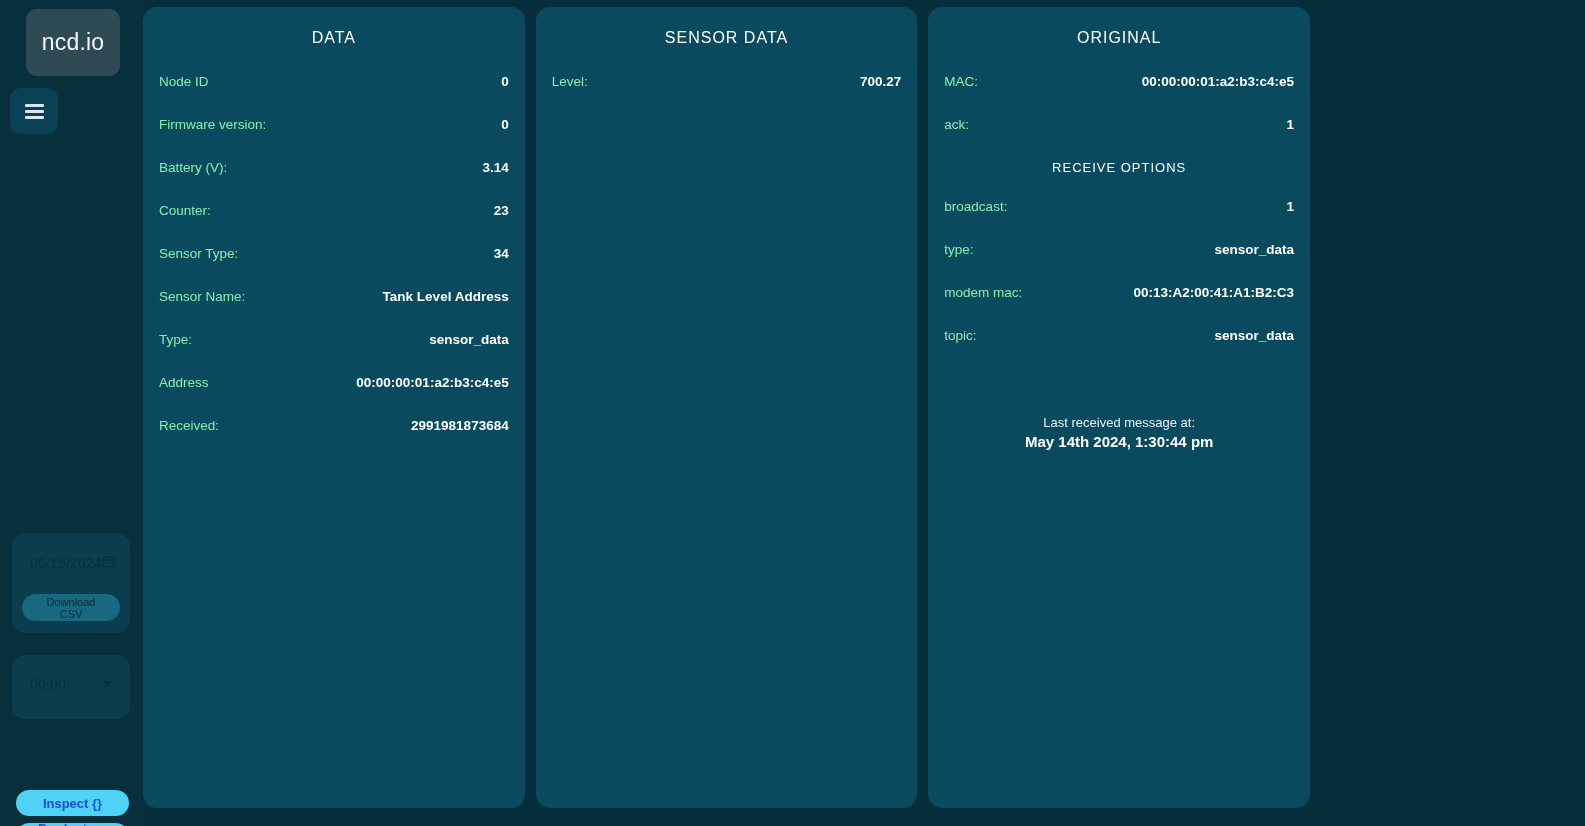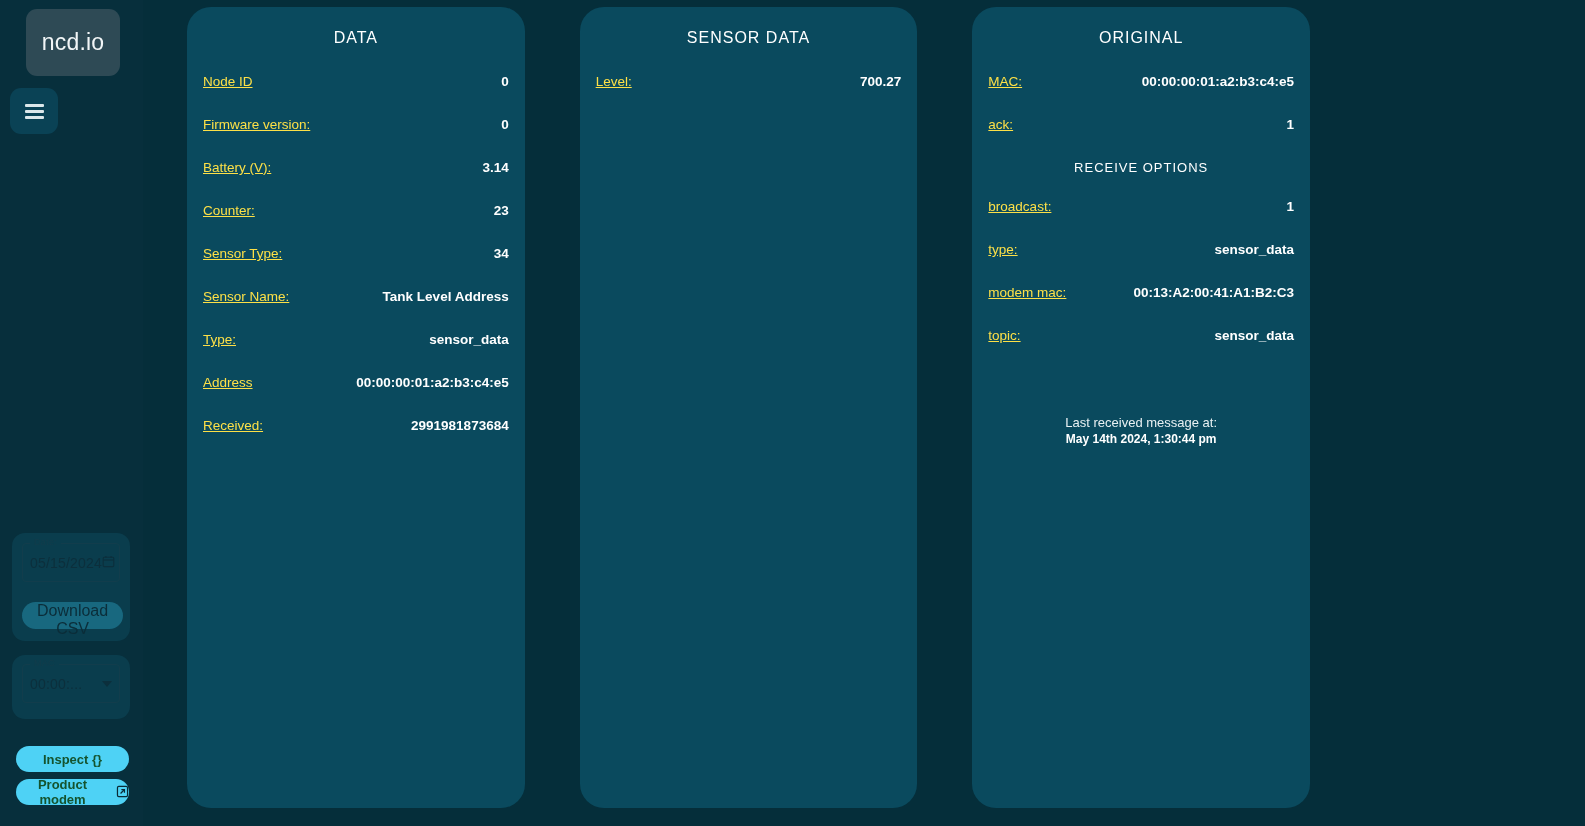--- a/index.html
+++ b/index.html
@@ -67,63 +67,63 @@
   }
   .field .cal-icon { margin-left: auto; color: #0c2f3c; font-size: 13px; display: block; }
   .field .caret {
     margin-left: auto;
     width: 0; height: 0;
     border-left: 5px solid transparent;
     border-right: 5px solid transparent;
     border-top: 6px solid #0c2f3c;
   }
   .dl-btn {
-    margin: 20px auto 0 auto;
+    margin: 12px auto 0 auto;
     display: block;
     background: #18687f;
     color: #0b2d39;
     border: none;
     border-radius: 16px;
     height: 27px;
     padding: 0 15px;
-    font-size: 16px;
+    font-size: 11px;
     font-family: "Liberation Sans", sans-serif;
     cursor: pointer;
   }
 
   .pill-btn {
     position: absolute; left: 16px;
     width: 113px; height: 26px;
     background: #4ed2f5;
-    color: #14532d;
+    color: #1d4ed8;
     border: none; border-radius: 13px;
     font-size: 13px; font-weight: bold;
     font-family: "Liberation Sans", sans-serif;
     display: flex; align-items: center; justify-content: center; gap: 7px;
     cursor: pointer;
+    margin-top: 44px;
   }
   #inspect-btn { top: 746px; }
   #product-btn { top: 779px; }
   .ext-icon { display: inline-block; line-height: 1; font-size: 13px; }
 
   
   .panels {
     flex: 1;
     display: flex;
     gap: 11px;
     padding: 7px 10px 18px 0;
   }
   .panel {
     flex: 1 1 0;
     background: #0a4a5e;
-    border-radius: 24px;
+    border-radius: 14px;
     padding: 22px 14px 16px 14px;
     position: relative;
     overflow: hidden;
-    margin-left: 44px;
   }
   .panel-title {
     text-align: center;
     color: #ffffff;
     font-size: 16px;
     letter-spacing: 1px;
     margin-bottom: 27px;
   }
   .section-title {
     text-align: center;
@@ -133,39 +133,38 @@
     margin: 17px 0 24px 0;
   }
   .row {
     display: flex;
     align-items: baseline;
     justify-content: space-between;
     margin-bottom: 28px;
     padding: 0 2px;
   }
   .row .label {
-    color: #fde047;
+    color: #86efac;
     font-size: 13.5px;
-    text-decoration: underline;
   }
   .row .val {
     color: #ffffff;
     font-size: 13.5px;
     font-weight: bold;
     text-align: right;
   }
   .footer-note {
     position: absolute;
     left: 0; right: 0;
     top: 408px;
     text-align: center;
     line-height: 1.3;
   }
   .footer-note .fn-label { color: #e9f1f3; font-size: 13px; }
-  .footer-note .fn-value { color: #ffffff; font-size: 12px; font-weight: bold; }
+  .footer-note .fn-value { color: #ffffff; font-size: 15px; font-weight: bold; }
 </style>
 </head>
 <body>
 
 <div class="app">
 
   <div class="sidebar">
 
     <div class="logo-tile">
       <span>ncd.io</span>

